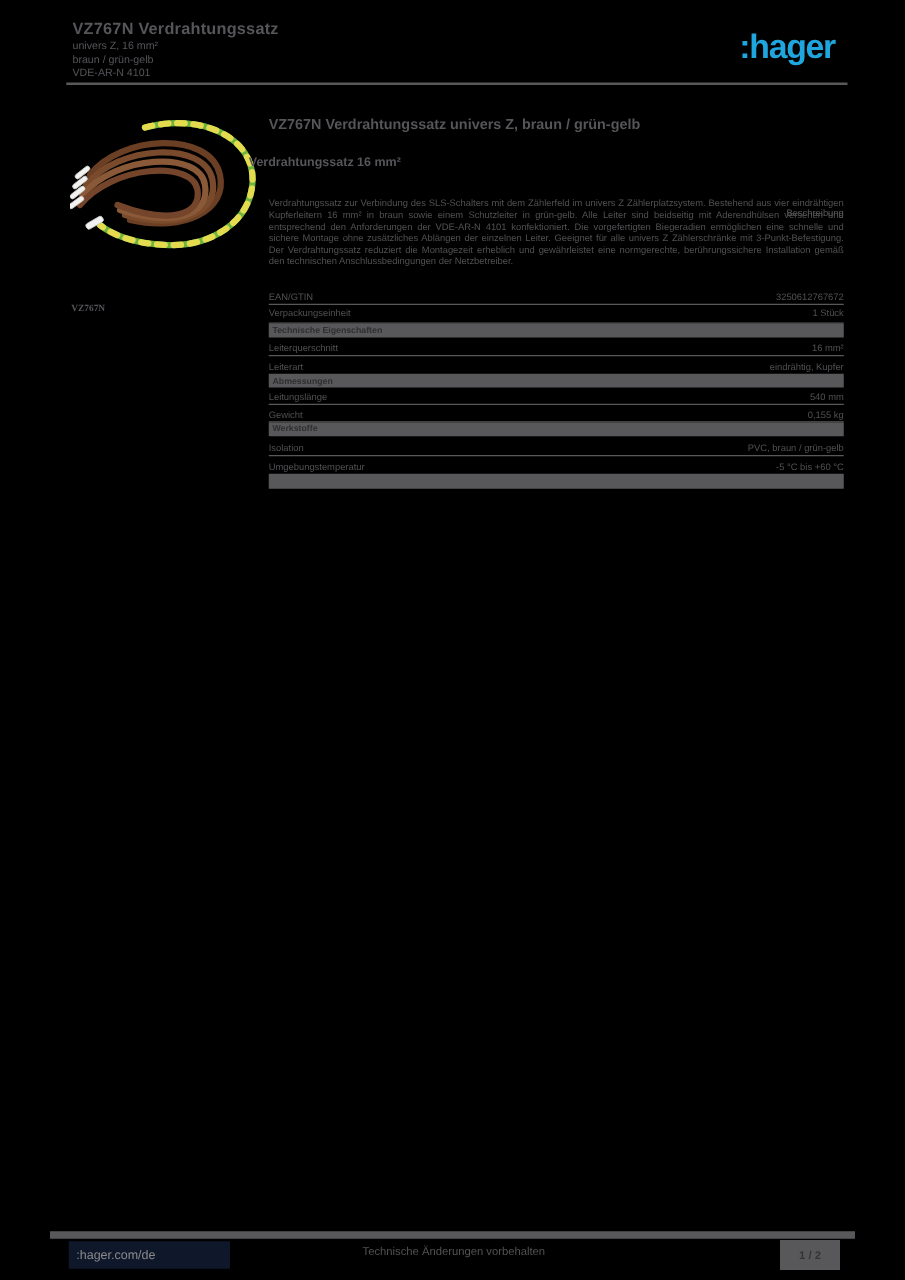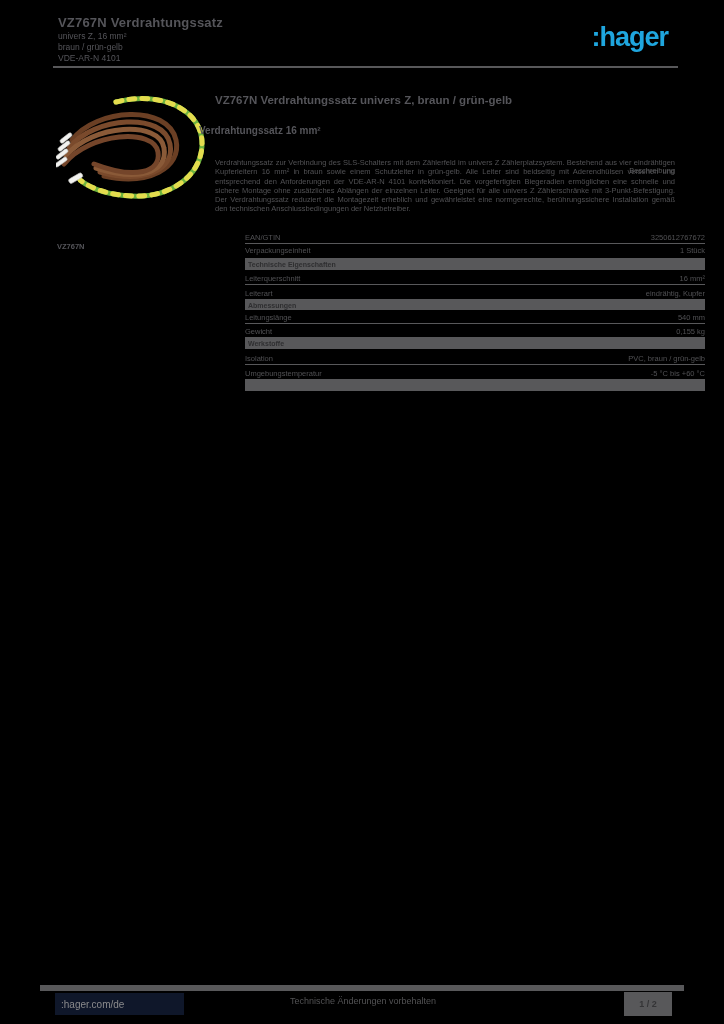--- a/index.html
+++ b/index.html
@@ -25,24 +25,24 @@
 
   
   #product-name{left:215px;top:94px;width:460px;font-size:11.5px;font-weight:bold;color:#55555a;}
   #product-subtitle{left:199px;top:125px;width:460px;font-size:10px;font-weight:bold;color:#55555a;}
   #description-label{left:215px;top:166px;width:460px;font-size:7.5px;color:#5c5c5e;text-align:right;}
   #description-text{
     left:215px;top:158px;width:460px;
     font-size:7.5px;line-height:9.3px;color:#515154;
     text-align:justify;
   }
-  #article-code{left:57px;top:242px;width:60px;font-size:7.5px;font-weight:bold;color:#55555a;}
+  #article-code{left:57px;top:242px;width:60px;font-size:7.5px;font-weight:bold;color:#55555a;font-family:Liberation Serif, serif;}
 
   
-  #attr-table{left:215px;top:228px;width:460px;margin-left:30px;}
+  #attr-table{left:215px;top:228px;width:460px;}
   .trow{
     position:relative;border-bottom:1px solid #58585a;
     display:flex;justify-content:space-between;align-items:flex-end;
     padding-bottom:1px;box-sizing:border-box;
   }
   .trow .lbl{font-size:7.5px;color:#515154;}
   .trow .val{font-size:7.5px;color:#515154;text-align:right;}
   .thead{
     position:relative;background:#58585a;color:#2e2e30;
     display:flex;align-items:center;box-sizing:border-box;

